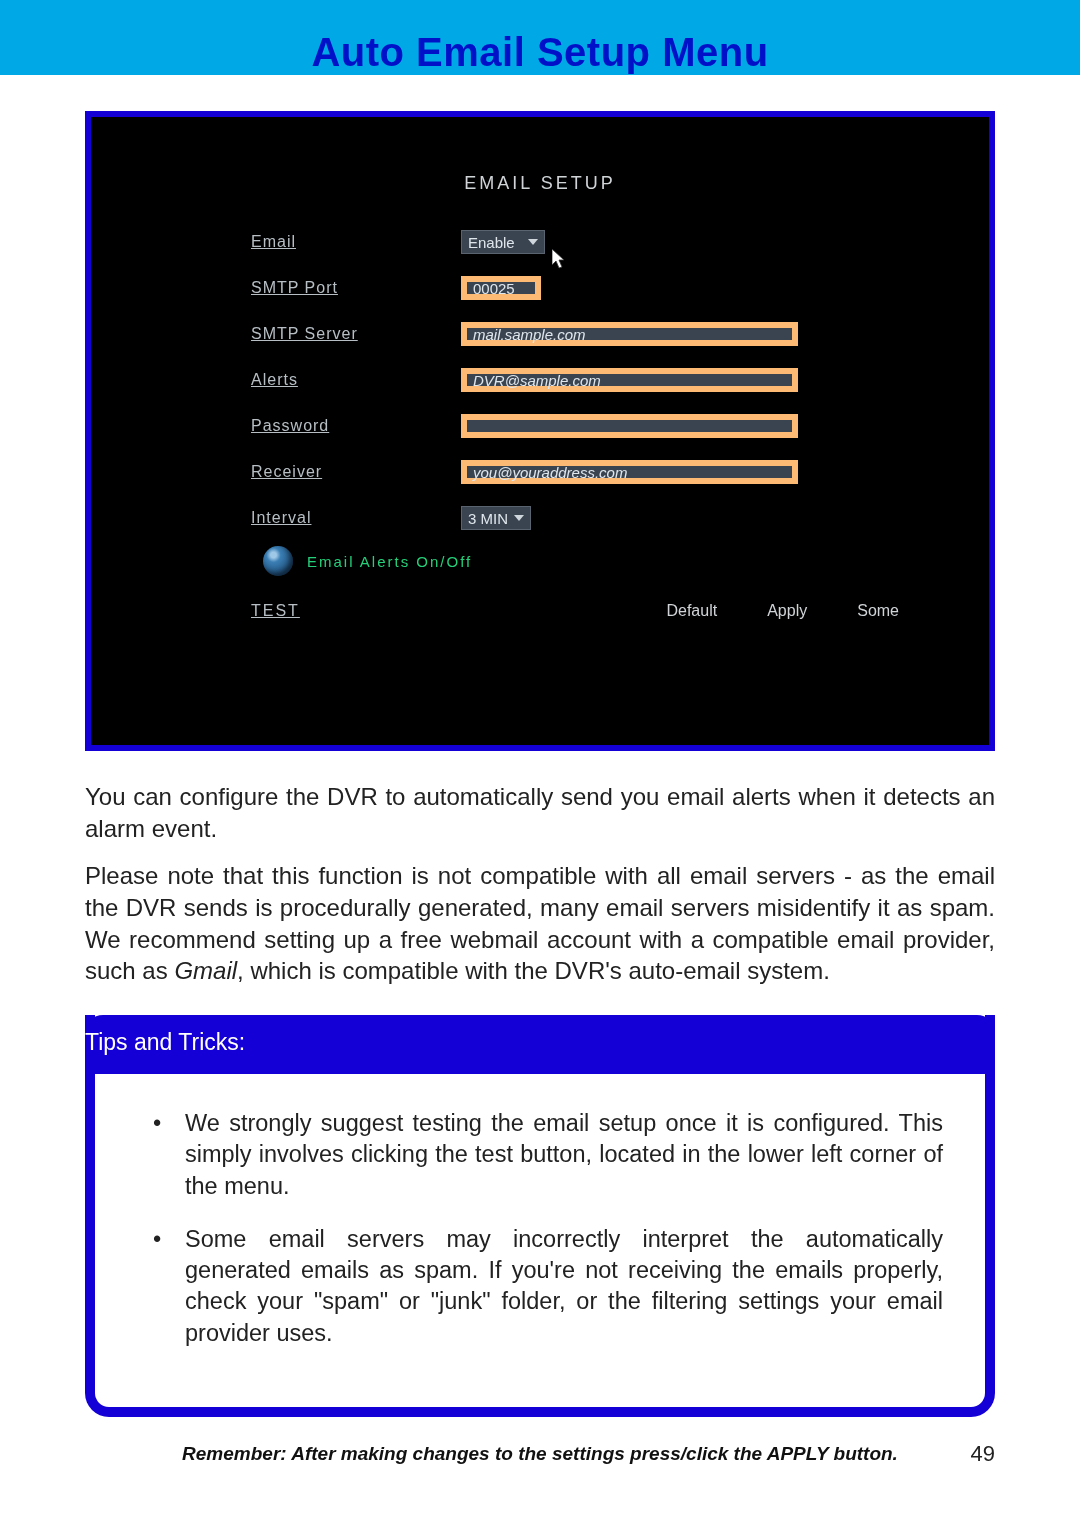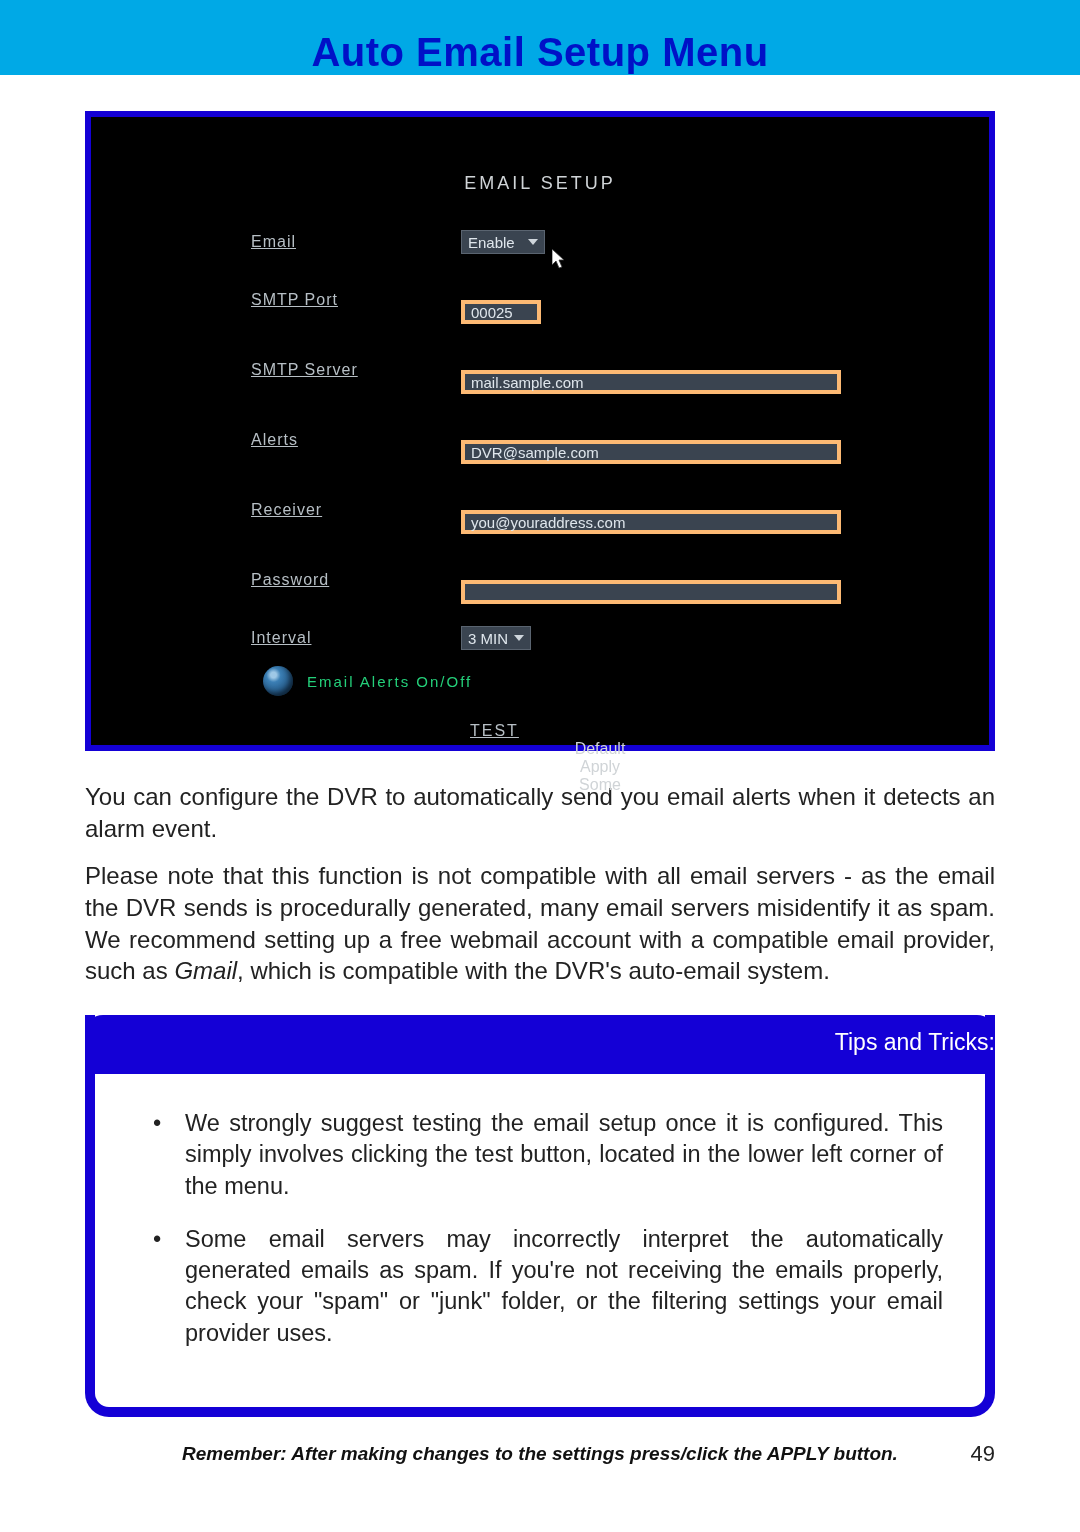--- a/index.html
+++ b/index.html
@@ -100,46 +100,44 @@
     position: absolute;
     left: 3px; top: -1px;
     width: 8px; height: 12px;
     border-right: 2px solid #9aa4ad;
     border-bottom: 2px solid #9aa4ad;
     transform: rotate(40deg);
   }
   .chk-label { margin-right: 40px; vertical-align: middle; }
   .textbox {
     background: #3a4450;
-    border: 4px solid #fdba74;
+    border: 6px solid #fdba74;
     height: 24px;
     padding: 0 6px;
     color: #dfe6ec;
     font-size: 15px;
     display: flex;
     align-items: center;
-    margin-top: 24px;
   }
   .textbox.narrow { width: 80px; }
-  .textbox.wide { width: 380px; }
+  .textbox.wide { width: 337px; font-style: italic; }
   .earth-icon {
     width: 30px; height: 30px;
     border-radius: 50%;
     background: radial-gradient(circle at 35% 30%, #9fc8e6 0 10%, #3b7fb5 25%, #1f4f7a 70%);
     margin-right: 14px;
     flex-shrink: 0;
     box-shadow: inset -3px -3px 5px rgba(0,0,0,0.5);
   }
   .alerts-row { margin-left: 12px; margin-top: -6px; margin-bottom: 26px; }
   .alerts-text { color: #24d07a; letter-spacing: 2px; font-size: 15px; }
   .bottom-row {
     display: flex;
     align-items: center;
     font-size: 16px;
-    flex-direction: column;
   }
   .bottom-row .lbl { letter-spacing: 2px; }
   .spacer { flex: 1; }
   .btn-label { margin-left: 50px; color: #d0d4d7; }
   .body-text {
     width: 910px;
     margin: 30px auto 0 auto;
     font-size: 24px;
     color: #222;
     line-height: 1.32;
@@ -152,21 +150,21 @@
     border: 10px solid #1400d6;
     border-top: none;
     border-radius: 0 0 24px 24px;
     background: #fff;
     position: relative;
     padding-bottom: 36px;
   }
   .tips-header {
     background: #1400d6;
     color: #fff;
-    text-align: right;
+    text-align: left;
     font-size: 23px;
     padding: 14px 0 18px 0;
     border-radius: 18px 18px 0 0;
     margin: 0 -10px;
   }
   .tips-list {
     list-style: none;
     padding: 34px 42px 0 52px;
     font-size: 23.5px;
     color: #222;
@@ -248,30 +246,30 @@
     </div>
 
     <div class="row">
       <span class="lbl">Alerts</span>
       <span class="textbox wide">
         <span>DVR@sample.com</span>
       </span>
     </div>
 
     <div class="row">
+      <span class="lbl">Password</span>
+      <span class="textbox wide">
+        <span></span>
+      </span>
+    </div>
+
+    <div class="row">
       <span class="lbl">Receiver</span>
       <span class="textbox wide">
         <span>you@youraddress.com</span>
-      </span>
-    </div>
-
-    <div class="row">
-      <span class="lbl">Password</span>
-      <span class="textbox wide">
-        <span></span>
       </span>
     </div>
 
     <div class="row">
       <span class="lbl">Interval</span>
       <span class="dropdown tiny">
         <span>3 MIN</span>
         <span class="dd-arrow"></span>
       </span>
     </div>

